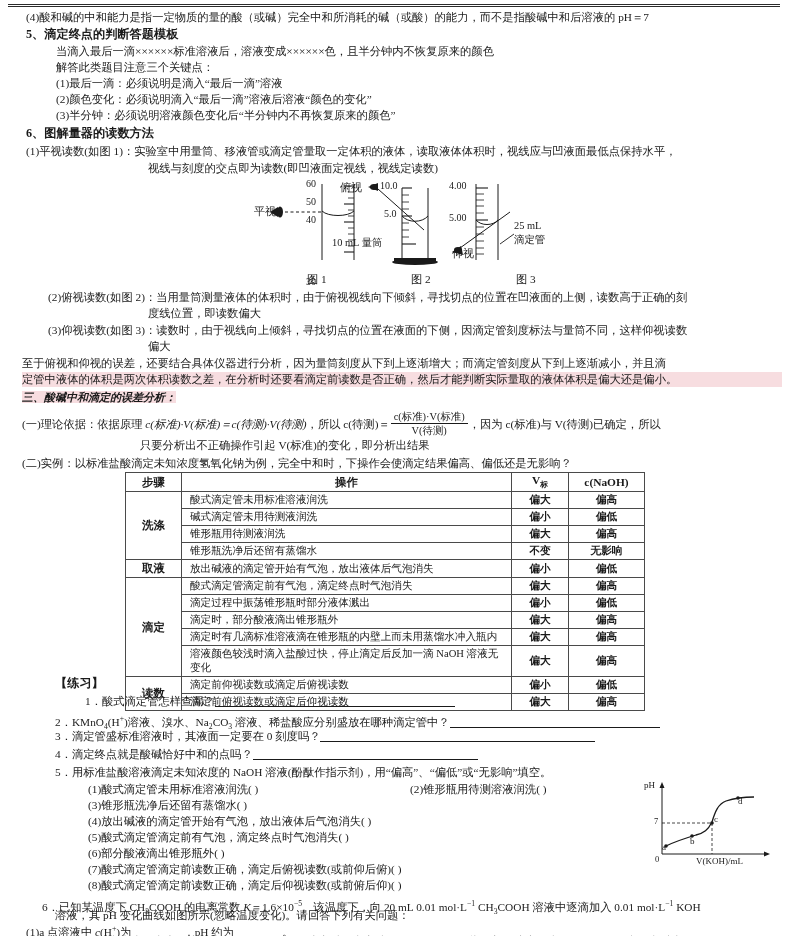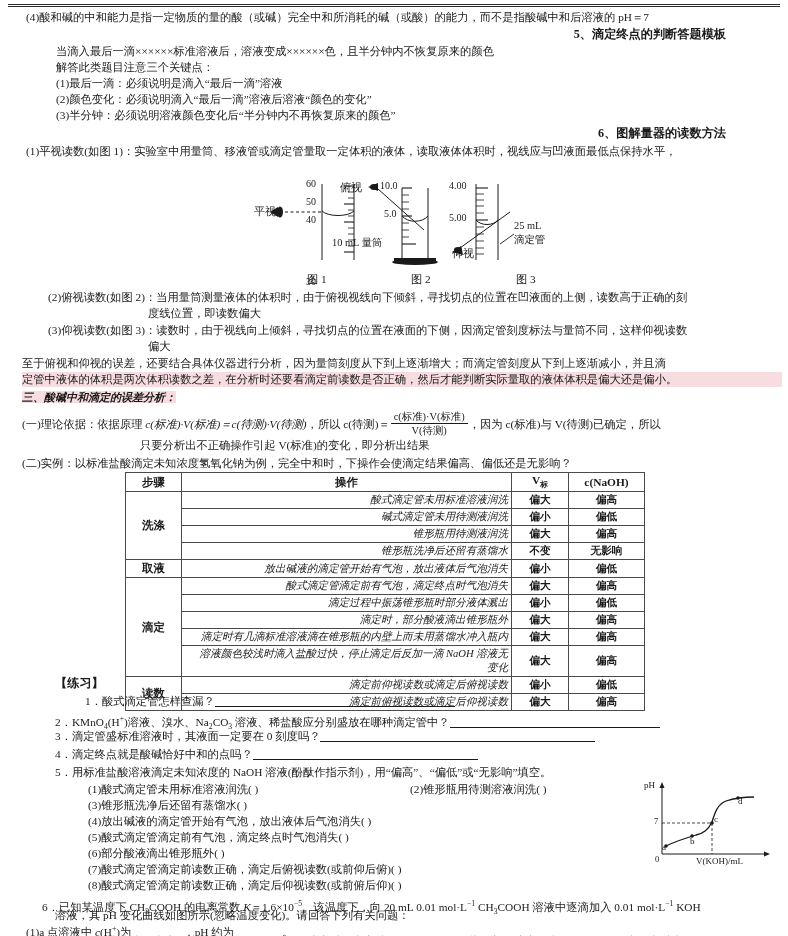--- a/index.html
+++ b/index.html
@@ -6,21 +6,21 @@
   body{
     width:788px;height:936px;background:#ffffff;
     font-family:"Liberation Serif","DejaVu Serif",serif;
     color:#1a1a1a;overflow:hidden;position:relative;
   }
   .page{position:relative;width:788px;height:936px;padding:0;box-sizing:border-box;}
   .topline{position:absolute;left:8px;top:4px;width:772px;height:1px;background:#2b2b2b;}
   .topline2{position:absolute;left:8px;top:6px;width:772px;height:1px;background:#2b2b2b;}
 
   .blk{position:absolute;font-size:11.3px;line-height:15.4px;letter-spacing:0px;}
-  .bold{font-weight:bold;text-align:right;}
+  .bold{font-weight:bold;}
 
   .sect-h{font-weight:bold;font-size:11px;font-style:italic;}
   .hl{background:#f7dde0;}
 
   .frac{display:inline-block;vertical-align:-0.55em;text-align:center;margin:0 1px;}
   .frac .num{display:block;border-bottom:1px solid #1a1a1a;padding:0 3px;line-height:13px;font-size:10.4px;}
   .frac .den{display:block;padding:0 3px;line-height:13px;font-size:10.4px;}
   i{font-style:italic;margin-top:44px;}
   sub{font-size:0.68em;}
   sup{font-size:0.68em;}
@@ -33,21 +33,21 @@
     position:absolute;left:125px;top:456px;
     border-collapse:collapse;font-size:10.6px;
     font-family:"Liberation Serif","DejaVu Serif",serif;
   }
   table.err td,table.err th{
     border:1px solid #4a4a4a;padding:1px 3px;height:15px;
     font-weight:normal;box-sizing:border-box;
   }
   table.err th{text-align:center;font-weight:bold;font-size:11.4px;}
   table.err td.step{text-align:center;width:56px;font-weight:bold;font-size:11.4px;}
-  table.err td.op{text-align:right;width:330px;padding-left:8px;font-style:italic;}
+  table.err td.op{text-align:left;width:330px;padding-left:8px;}
   table.err td.v{text-align:center;width:57px;font-weight:bold;}
   table.err td.c{text-align:center;width:76px;font-weight:bold;}
 
   .ul{display:inline-block;border-bottom:1px solid #1a1a1a;height:12px;vertical-align:-2px;}
 
   .ph-chart{position:absolute;left:640px;top:778px;width:140px;height:96px;}
 </style>
 </head>
 <body>
 
@@ -60,20 +60,21 @@
 
   <div class="blk bold" style="left:26px;top:27px;width:700px;font-size:12.2px;">5、滴定终点的判断答题模板</div>
   <div class="blk" style="left:56px;top:44px;width:720px;font-family:Liberation Serif, serif;">当滴入最后一滴××××××标准溶液后，溶液变成××××××色，且半分钟内不恢复原来的颜色</div>
   <div class="blk" style="left:56px;top:60px;width:720px;">解答此类题目注意三个关键点：</div>
   <div class="blk" style="left:56px;top:76px;width:720px;">(1)最后一滴：必须说明是滴入“最后一滴”溶液</div>
   <div class="blk" style="left:56px;top:92px;width:720px;">(2)颜色变化：必须说明滴入“最后一滴”溶液后溶液“颜色的变化”</div>
   <div class="blk" style="left:56px;top:108px;width:720px;">(3)半分钟：必须说明溶液颜色变化后“半分钟内不再恢复原来的颜色”</div>
 
   <div class="blk bold" style="left:26px;top:126px;width:700px;font-size:12.2px;">6、图解量器的读数方法</div>
   <div class="blk" style="left:26px;top:144px;width:760px;">(1)平视读数(如图 1)：实验室中用量筒、移液管或滴定管量取一定体积的液体，读取液体体积时，视线应与凹液面最低点保持水平，</div>
+  <div class="blk" style="left:148px;top:161px;width:640px;">视线与刻度的交点即为读数(即凹液面定视线，视线定读数)</div>
 
   <div class="figs">
     <svg width="300" height="96" viewBox="0 0 300 96">
 
       <g>
         <line x1="74" y1="2" x2="74" y2="78" stroke="#1a1a1a" stroke-width="1"></line>
         <line x1="106" y1="2" x2="106" y2="78" stroke="#1a1a1a" stroke-width="1"></line>
 
         <path d="M74,29 C80,35 100,35 106,29" fill="none" stroke="#1a1a1a" stroke-width="1"></path>
 

